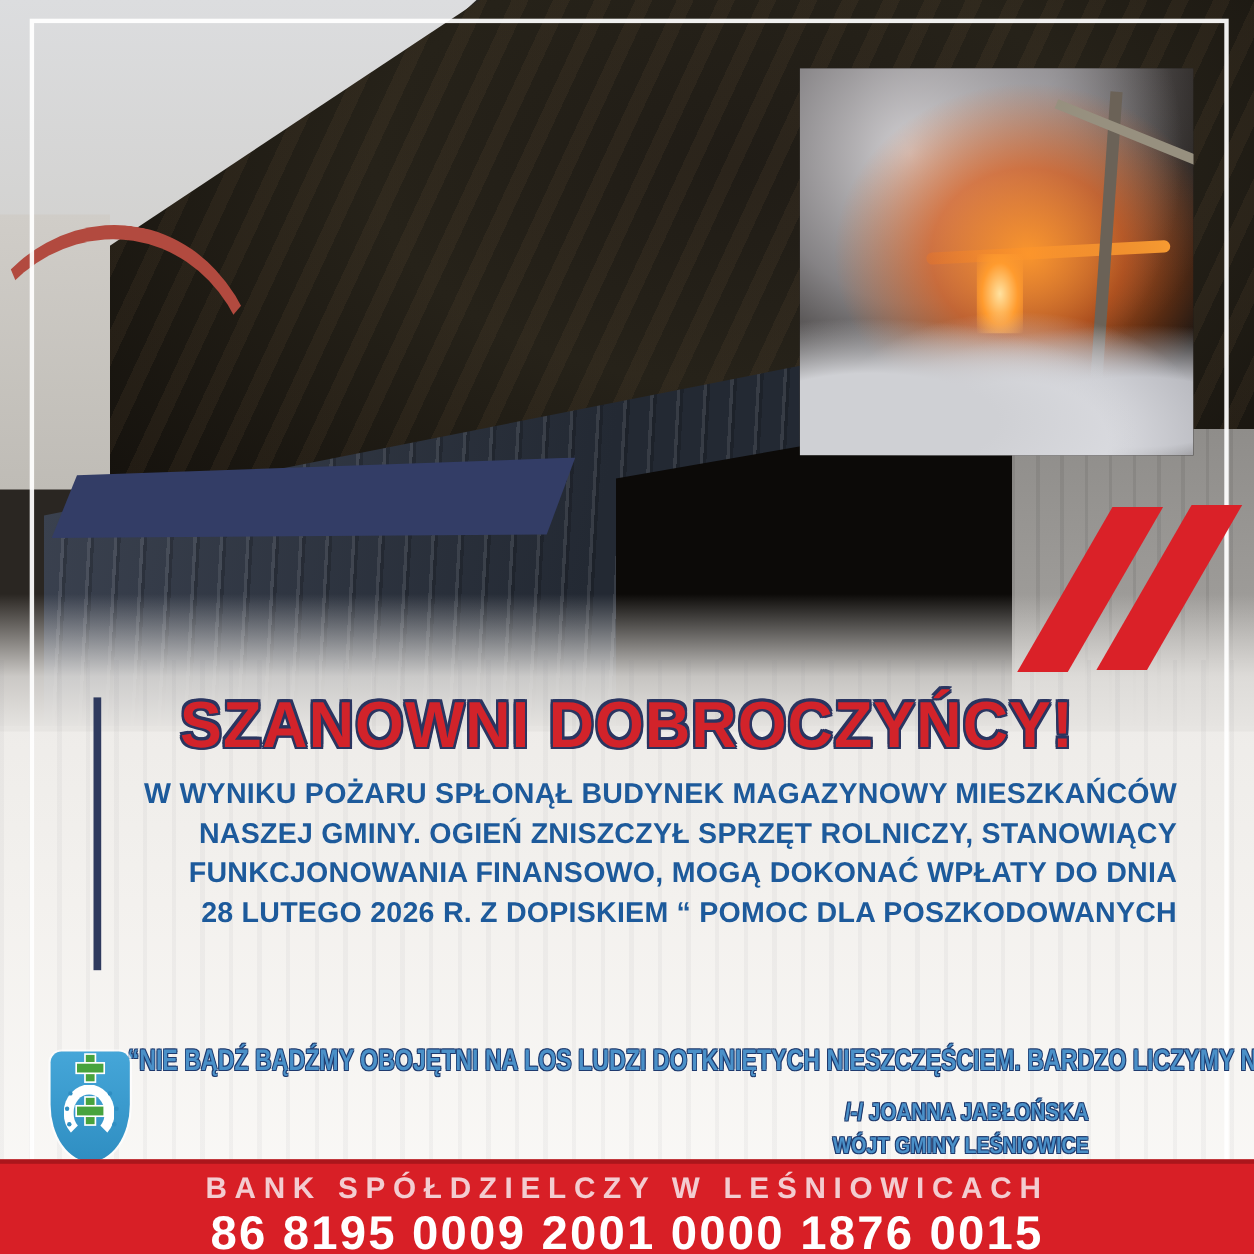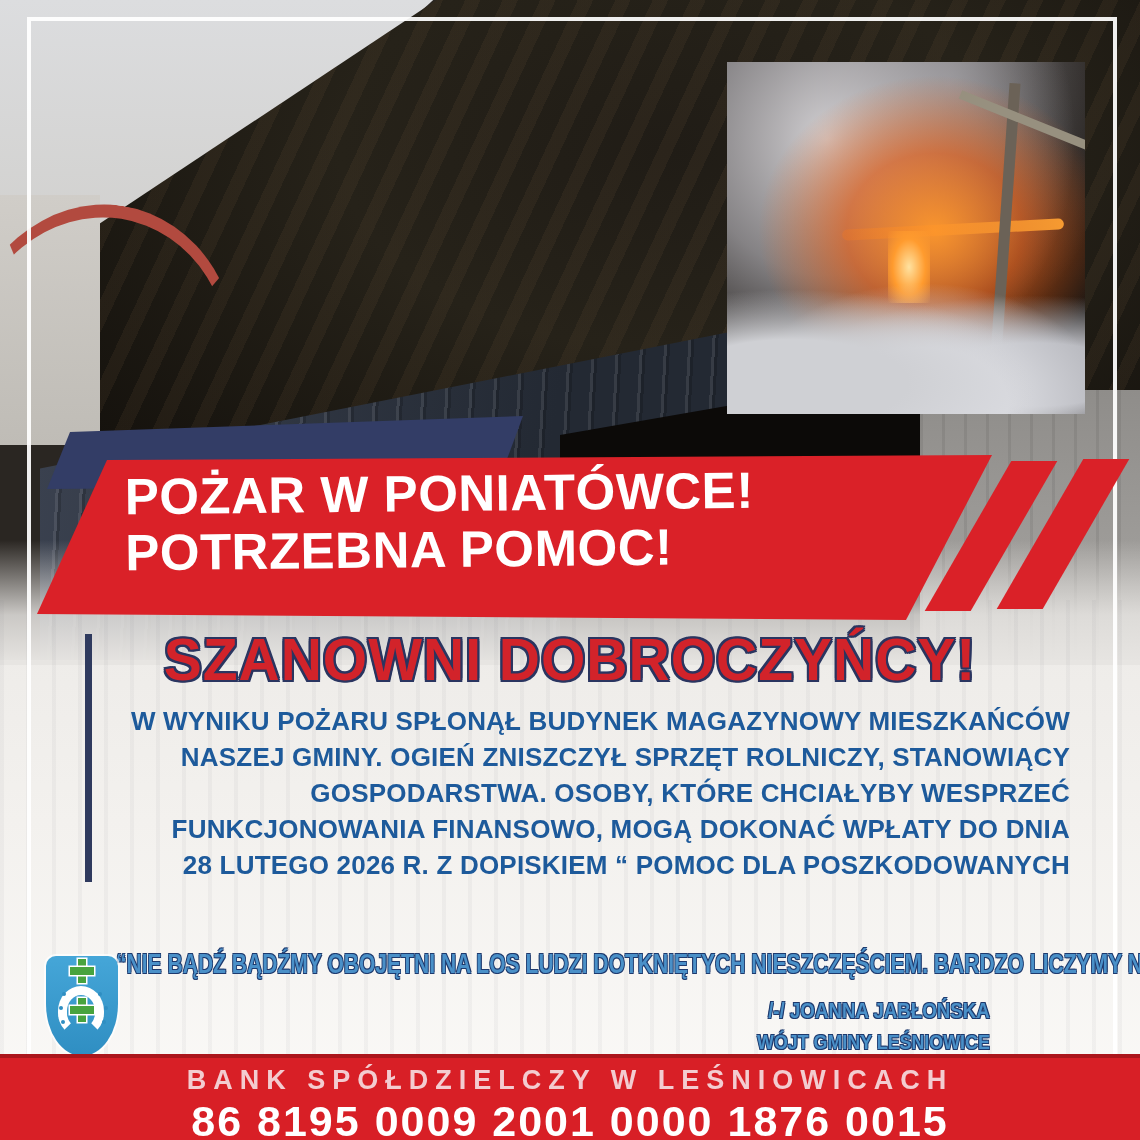--- a/index.html
+++ b/index.html
@@ -138,36 +138,29 @@
     <div class="i-window"></div>
     <div class="i-beam"></div>
     <div class="i-rafter"></div>
     <div class="i-snow"></div>
   </div>
 
   <div class="frame"></div>
   <div class="streaks"></div>
 
   <div class="navy-ribbon"></div>
-  <div class="banner">
-    <div class="banner-text">
-      <div class="banner-l1">POŻAR W PONIATÓWCE!</div>
-      <div class="banner-l2">POTRZEBNA POMOC!</div>
-    </div>
-  </div>
   <div class="slash s1"></div>
   <div class="slash s2"></div>
 
   <div class="content">
     <div class="heading">SZANOWNI DOBROCZYŃCY!</div>
     <div class="left-rule"></div>
     <div class="body-text">
       <div>W WYNIKU POŻARU SPŁONĄŁ BUDYNEK MAGAZYNOWY MIESZKAŃCÓW</div>
       <div>NASZEJ GMINY. OGIEŃ ZNISZCZYŁ SPRZĘT ROLNICZY, STANOWIĄCY</div>
-      <div>GOSPODARSTWA. OSOBY, KTÓRE CHCIAŁYBY WESPRZEĆ</div>
       <div>FUNKCJONOWANIA FINANSOWO, MOGĄ DOKONAĆ WPŁATY DO DNIA</div>
       <div>28 LUTEGO 2026 R. Z DOPISKIEM “ POMOC DLA POSZKODOWANYCH</div>
     </div>
     <div class="quote">“NIE BĄDŹ BĄDŹMY OBOJĘTNI NA LOS LUDZI DOTKNIĘTYCH NIESZCZĘŚCIEM. BARDZO LICZYMY NA PAŃSTWA OFIARNOŚĆ”</div>
     <div class="signature">
       <div class="sig-name">/-/ JOANNA JABŁOŃSKA</div>
       <div class="sig-title">WÓJT GMINY LEŚNIOWICE</div>
     </div>
 
     <div class="crest">

